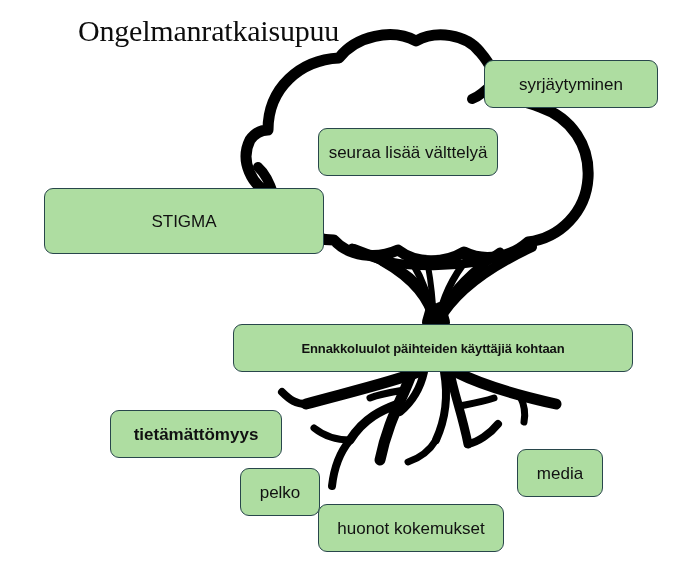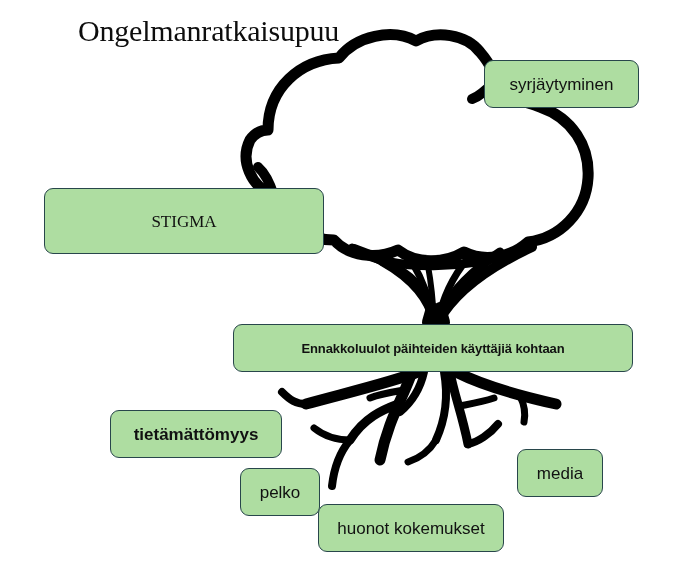--- a/index.html
+++ b/index.html
@@ -46,28 +46,27 @@
     display: flex;
     align-items: center;
     justify-content: center;
     text-align: center;
     padding: 4px 10px;
     white-space: nowrap;
   }
   .node.two-line {
     flex-direction: column;
     line-height: 23px;
-    font-family: Liberation Serif, serif;
   }
   .node.bold {
     font-weight: bold;
     font-size: 13px;
     letter-spacing: -0.1px;
   }
-  #node-syrjaytyminen { left: 484px; top: 60px;  width: 155px; height: 48px; }
+  #node-syrjaytyminen { left: 484px; top: 60px;  width: 174px; height: 48px; }
   #node-valttelya     { left: 318px; top: 128px; width: 180px; height: 48px; }
   #node-stigma        { left: 44px;  top: 188px; width: 280px; height: 66px; }
   #node-ennakkoluulot { left: 233px; top: 324px; width: 400px; height: 48px; }
   #node-tietamattomyys{ left: 110px; top: 410px; width: 172px; height: 48px; font-weight: bold; }
   #node-pelko         { left: 240px; top: 468px; width: 80px;  height: 48px; }
   #node-huonot        { left: 318px; top: 504px; width: 186px; height: 48px; }
   #node-media         { left: 517px; top: 449px; width: 86px;  height: 48px; }
 </style>
 </head>
 <body>
@@ -134,20 +133,23 @@
       <path d="M 404 390 C 392 392, 380 394, 370 398" stroke-width="7"></path>
     </g>
   </svg>
 
   <div id="page-title">Ongelmanratkaisupuu</div>
 
   <div class="node" id="node-syrjaytyminen">
     <span>syrjäytyminen</span>
   </div>
 
+  <div class="node" id="node-valttelya">
+    <span>seuraa lisää välttelyä</span>
+  </div>
 
   <div class="node two-line" id="node-stigma">
     <span>STIGMA</span>
   </div>
 
   <div class="node bold" id="node-ennakkoluulot">
     <span>Ennakkoluulot päihteiden käyttäjiä kohtaan</span>
   </div>
 
   <div class="node" id="node-tietamattomyys">

